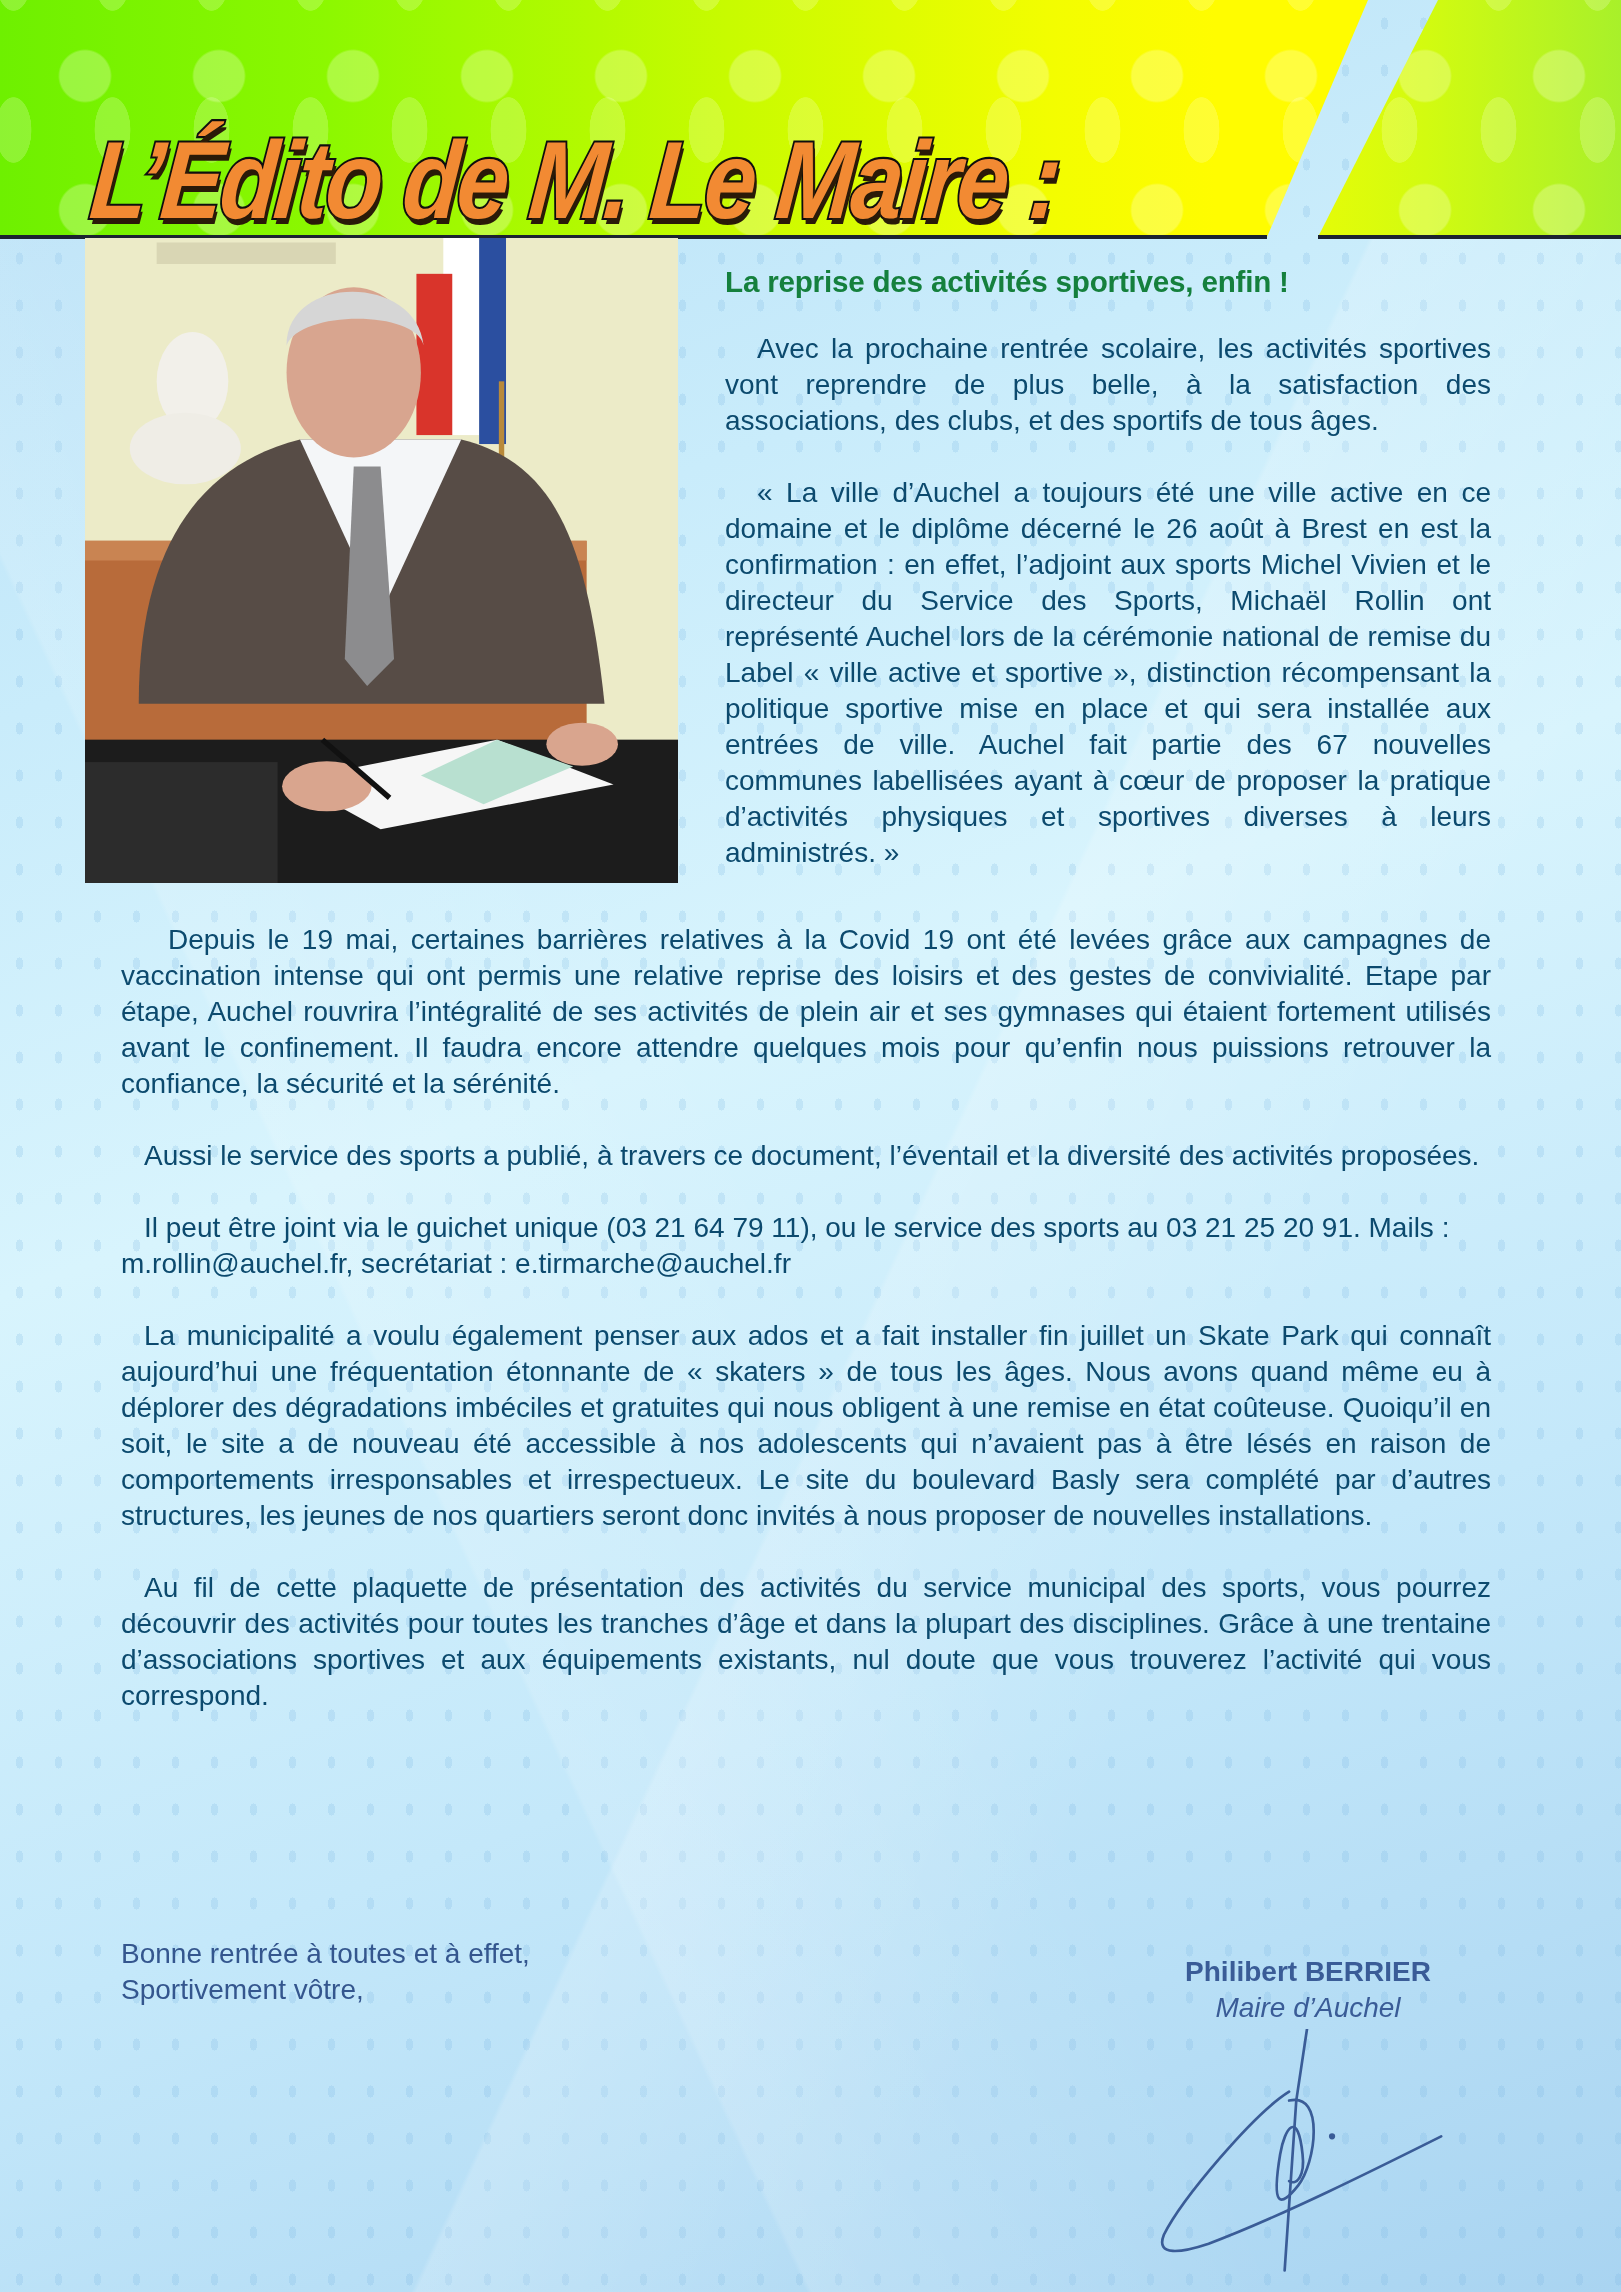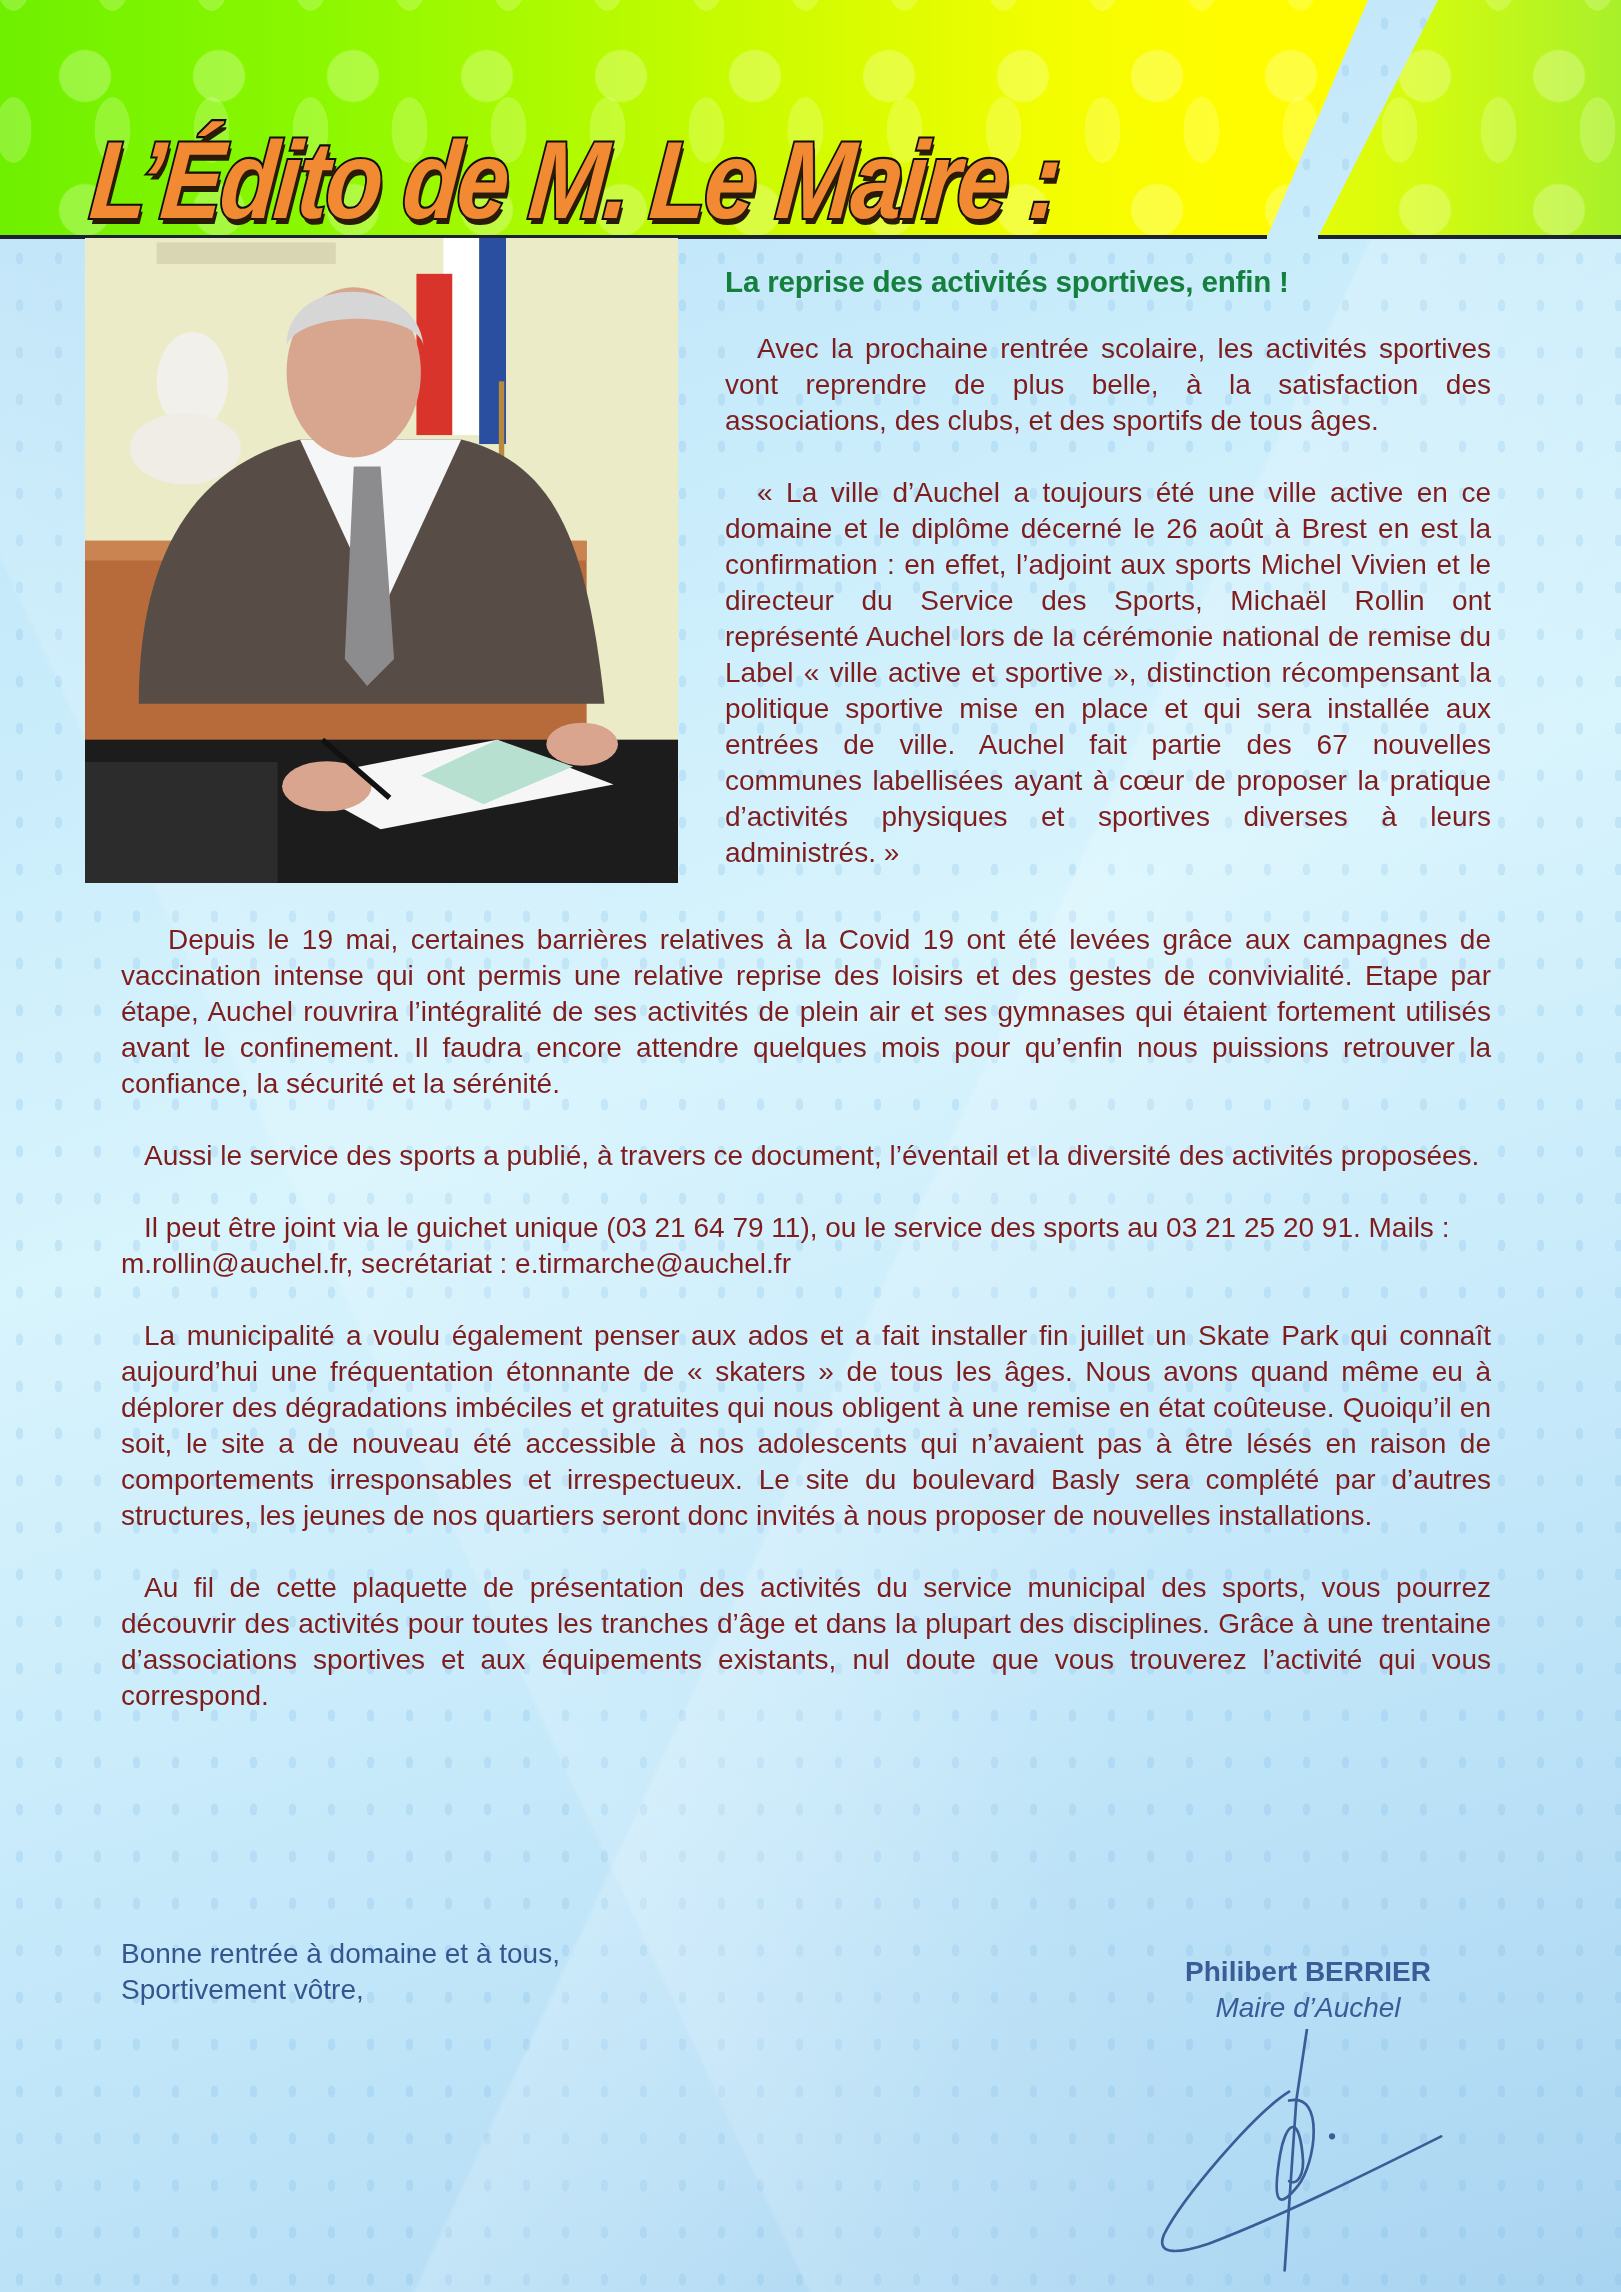--- a/index.html
+++ b/index.html
@@ -68,21 +68,21 @@
   }
   .photo svg { width: 100%; height: 100%; display: block; }
   
   .intro {
     position: absolute; left: 725px; top: 265px; width: 766px;
   }
   .subtitle {
     font-weight: bold; font-size: 29.6px; color: #15803d; margin: 0 0 32px 0;
     letter-spacing: -0.2px;
   }
-  p { margin: 0; font-size: 28px; line-height: 36px; text-align: justify; color: #7f1d1d; }
+  p { margin: 0; font-size: 28px; line-height: 36px; text-align: justify; color: #0c4a6e; }
   .intro p { margin-bottom: 36px; text-indent: 32px; }
   .body {
     position: absolute; left: 121px; top: 922px; width: 1370px;
   }
   .body p { margin-bottom: 36px; text-indent: 23px; }
   .body p.first { text-indent: 47px; }
   .body p.contact { font-weight: normal; text-align: left; }
   .closing {
     position: absolute; left: 121px; top: 1936px; font-size: 28px; line-height: 36px; color: #34568e;
   }
@@ -151,21 +151,21 @@
 
 <section class="body">
   <p class="first">Depuis le 19 mai, certaines barrières relatives à la Covid 19 ont été levées grâce aux campagnes de vaccination intense qui ont permis une relative reprise des loisirs et des gestes de convivialité. Etape par étape, Auchel rouvrira l’intégralité de ses activités de plein air et ses gymnases qui étaient fortement utilisés avant le confinement. Il faudra encore attendre quelques mois pour qu’enfin nous puissions retrouver la confiance, la sécurité et la sérénité.</p>
   <p>Aussi le service des sports a publié, à travers ce document, l’éventail et la diversité des activités proposées.</p>
   <p class="contact">Il peut être joint via le guichet unique (03 21 64 79 11), ou le service des sports au 03 21 25 20 91. Mails : m.rollin@auchel.fr, secrétariat : e.tirmarche@auchel.fr</p>
   <p>La municipalité a voulu également penser aux ados et a fait installer fin juillet un Skate Park qui connaît aujourd’hui une fréquentation étonnante de « skaters » de tous les âges. Nous avons quand même eu à déplorer des dégradations imbéciles et gratuites qui nous obligent à une remise en état coûteuse. Quoiqu’il en soit, le site a de nouveau été accessible à nos adolescents qui n’avaient pas à être lésés en raison de comportements irresponsables et irrespectueux. Le site du boulevard Basly sera complété par d’autres structures, les jeunes de nos quartiers seront donc invités à nous proposer de nouvelles installations.</p>
   <p>Au fil de cette plaquette de présentation des activités du service municipal des sports, vous pourrez découvrir des activités pour toutes les tranches d’âge et dans la plupart des disciplines. Grâce à une trentaine d’associations sportives et aux équipements existants, nul doute que vous trouverez l’activité qui vous correspond.</p>
 </section>
 
 <div class="closing">
-  <div>Bonne rentrée à domaine et à tous,</div>
+  <div>Bonne rentrée à toutes et à effet,</div>
   <div>Sportivement vôtre,</div>
 </div>
 
 <div class="sign">
   <div class="sign-name">Philibert BERRIER</div>
   <div class="sign-role">Maire d’Auchel</div>
 </div>
 <svg class="signature" viewBox="0 0 360 275">
   <g fill="none" stroke="#3a5c97" stroke-width="3" stroke-linecap="round">
     <path d="M180 0 L168 80 L155 270"></path>

